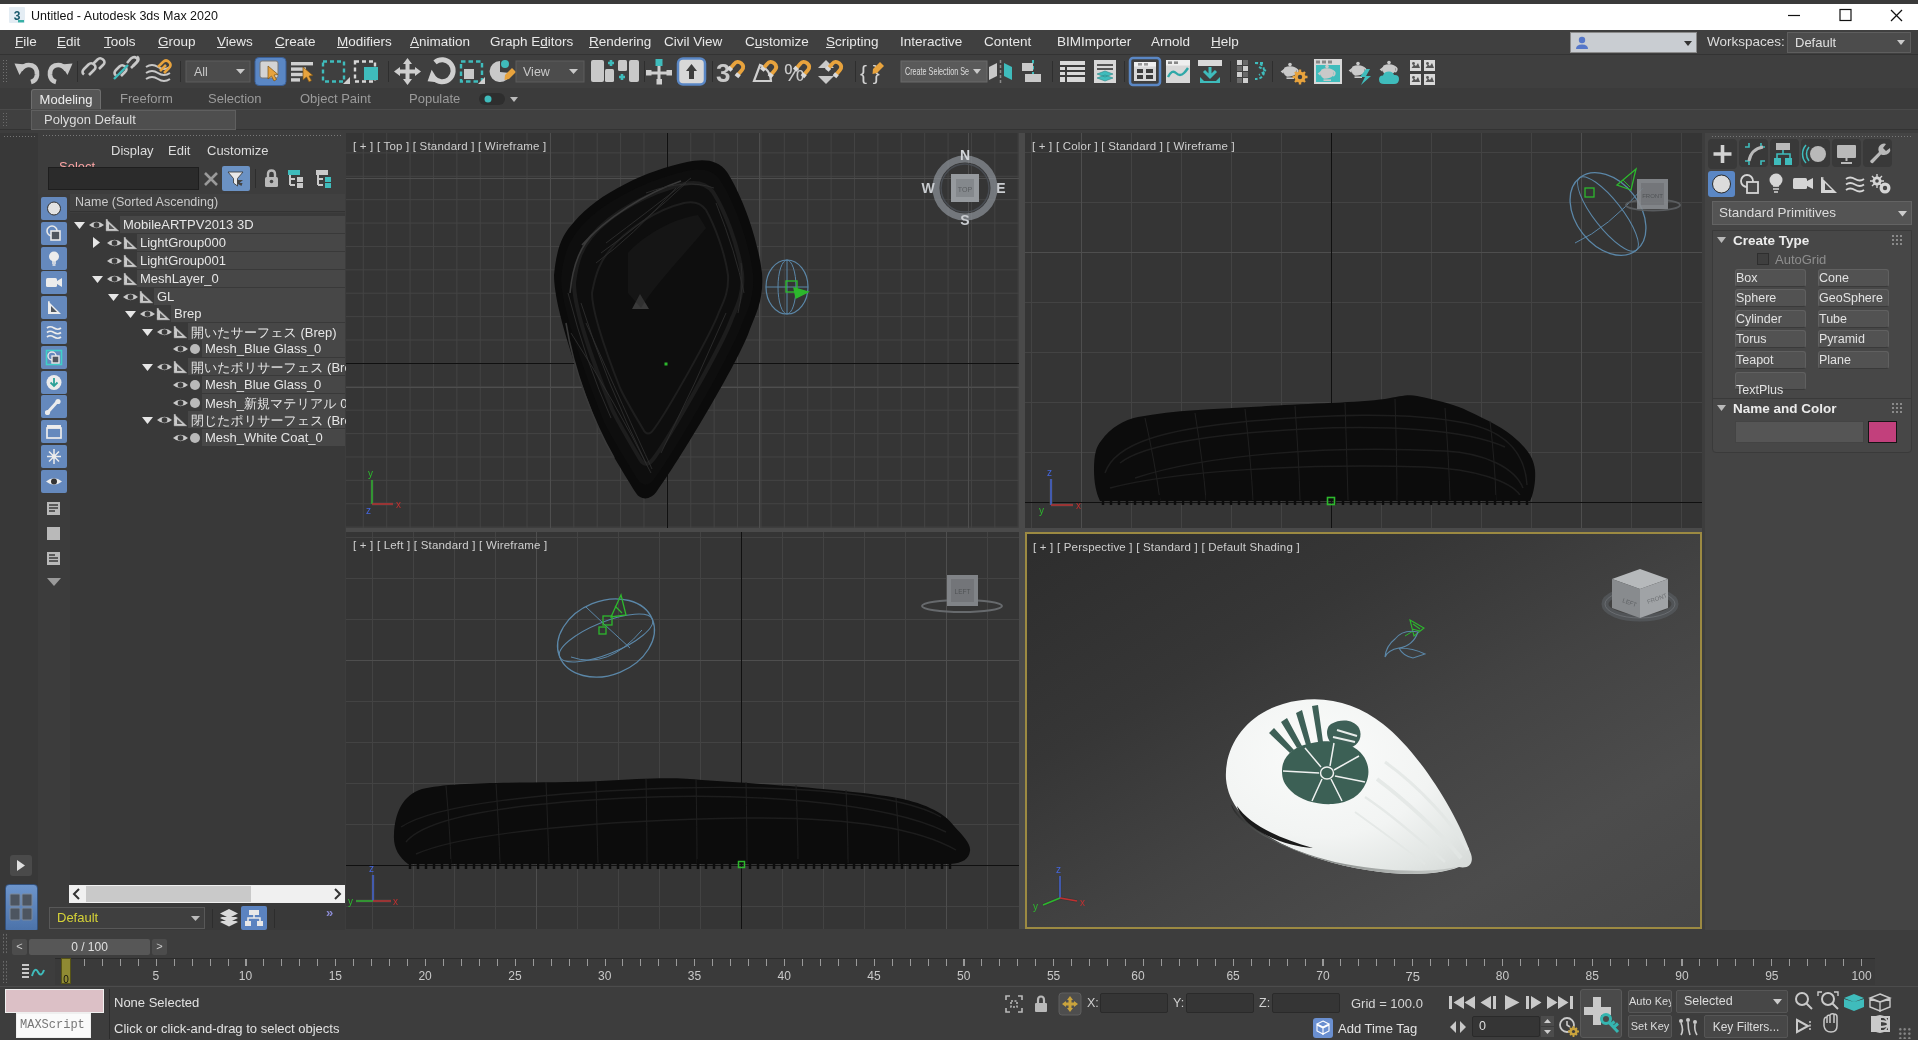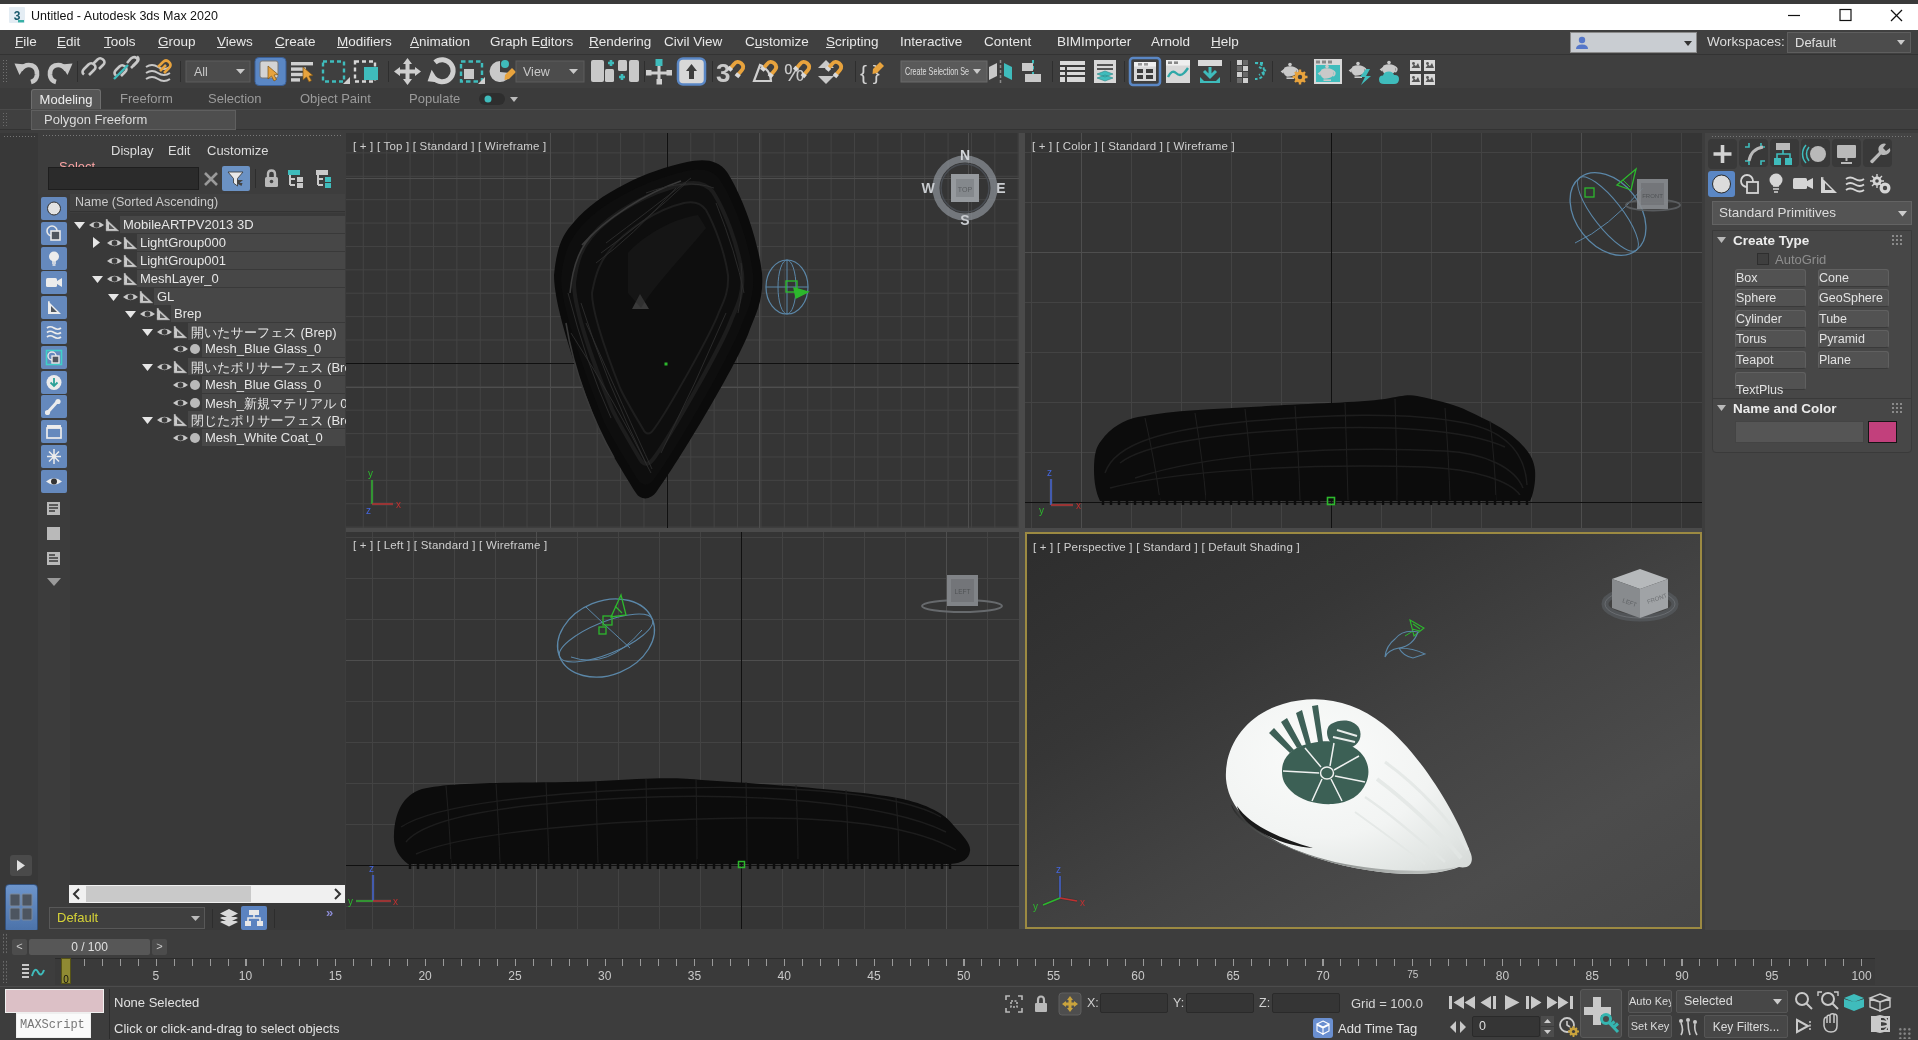--- a/index.html
+++ b/index.html
@@ -300,21 +300,21 @@
   <div class="abs" style="left:300px;top:3px;color:#9b9b9b;font-size:13px">Object Paint</div>
   <div class="abs" style="left:409px;top:3px;color:#9b9b9b;font-size:13px">Populate</div>
   <svg style="left:479px;top:4px;position:absolute" width="40" height="14">
       <rect x="0" y="1" width="26" height="12" rx="6" fill="#2e2e2e"></rect>
       <circle cx="9" cy="7" r="3.5" fill="#3fbcbc"></circle>
       <path d="M31 5 l4 5 4-5 Z" fill="#bbb"></path>
     </svg>
 </div>
 <div class="abs" id="ribbonbar">
   <div class="abs" style="left:2px;top:2px;width:5px;height:16px;background-image:radial-gradient(circle,#6a6a6a 34%,transparent 40%);background-size:3px 3px"></div>
-  <div class="abs" style="left:31px;top:0px;width:205px;height:20px;background:#4e4e4e;border:1px solid #5f5f5f;color:#dcdcdc;font-size:13px;padding:1px 0 0 12px">Polygon Freeform</div>
+  <div class="abs" style="left:31px;top:0px;width:205px;height:20px;background:#4e4e4e;border:1px solid #5f5f5f;color:#dcdcdc;font-size:13px;padding:1px 0 0 12px">Polygon Default</div>
 </div>
 <div class="abs" id="leftstrip"></div>
 <div class="abs" id="sceneexp">
   <div class="abs" style="left:4px;top:1px;right:4px;height:4px;background-image:radial-gradient(circle,#787878 30%,transparent 36%);background-size:3px 3px"></div>
   <div class="abs" style="left:21px;top:26px;font-size:13px;color:#fca5a5">Select</div>
   <div class="abs" style="left:73px;top:10px;font-size:13px;color:#dcdcdc">Display</div>
   <div class="abs" style="left:130px;top:10px;font-size:13px;color:#dcdcdc">Edit</div>
   <div class="abs" style="left:169px;top:10px;font-size:13px;color:#dcdcdc">Customize</div>
   <div class="abs" style="left:10px;top:34px;width:151px;height:23px;background:#2b2b2b;border:1px solid #1e1e1e"></div>
   <svg class="abs" style="left:164px;top:37px" width="18" height="18" viewBox="0 0 18 18">
@@ -998,21 +998,21 @@
       <div style="position:absolute;left:502.9px;top:12px;width:24px;text-align:center;font-size:12px;color:#c9c9c9">25</div>
       <div style="position:absolute;left:592.6800000000001px;top:12px;width:24px;text-align:center;font-size:12px;color:#c9c9c9">30</div>
       <div style="position:absolute;left:682.46px;top:12px;width:24px;text-align:center;font-size:12px;color:#c9c9c9">35</div>
       <div style="position:absolute;left:772.24px;top:12px;width:24px;text-align:center;font-size:12px;color:#c9c9c9">40</div>
       <div style="position:absolute;left:862.02px;top:12px;width:24px;text-align:center;font-size:12px;color:#c9c9c9">45</div>
       <div style="position:absolute;left:951.8px;top:12px;width:24px;text-align:center;font-size:12px;color:#c9c9c9">50</div>
       <div style="position:absolute;left:1041.58px;top:12px;width:24px;text-align:center;font-size:12px;color:#c9c9c9">55</div>
       <div style="position:absolute;left:1131.3600000000001px;top:12px;width:24px;text-align:left;font-size:12px;color:#c9c9c9">60</div>
       <div style="position:absolute;left:1221.14px;top:12px;width:24px;text-align:center;font-size:12px;color:#c9c9c9">65</div>
       <div style="position:absolute;left:1310.92px;top:12px;width:24px;text-align:center;font-size:12px;color:#c9c9c9">70</div>
-      <div style="position:absolute;left:1400.7px;top:12px;width:24px;text-align:center;font-size:10px;color:#c9c9c9">75</div>
+      <div style="position:absolute;left:1400.7px;top:12px;width:24px;text-align:center;font-size:13px;color:#c9c9c9">75</div>
       <div style="position:absolute;left:1490.48px;top:12px;width:24px;text-align:center;font-size:12px;color:#c9c9c9">80</div>
       <div style="position:absolute;left:1580.26px;top:12px;width:24px;text-align:center;font-size:12px;color:#c9c9c9">85</div>
       <div style="position:absolute;left:1670.04px;top:12px;width:24px;text-align:center;font-size:12px;color:#c9c9c9">90</div>
       <div style="position:absolute;left:1759.82px;top:12px;width:24px;text-align:center;font-size:12px;color:#c9c9c9">95</div>
       <div style="position:absolute;left:1849.6px;top:12px;width:24px;text-align:center;font-size:12px;color:#c9c9c9">100</div>
     </div>
   <div class="abs" style="left:61px;top:1px;width:10px;height:26px;background:#8f8a33;border:1px solid #565316;color:#111;font-size:10px;text-align:center;line-height:42px">0</div>
 </div>
 <div class="abs" id="statusbar">
   <div class="abs" style="left:5px;top:2px;width:99px;height:24px;background:#dcc0c6;border:1px solid #efefef"></div>

